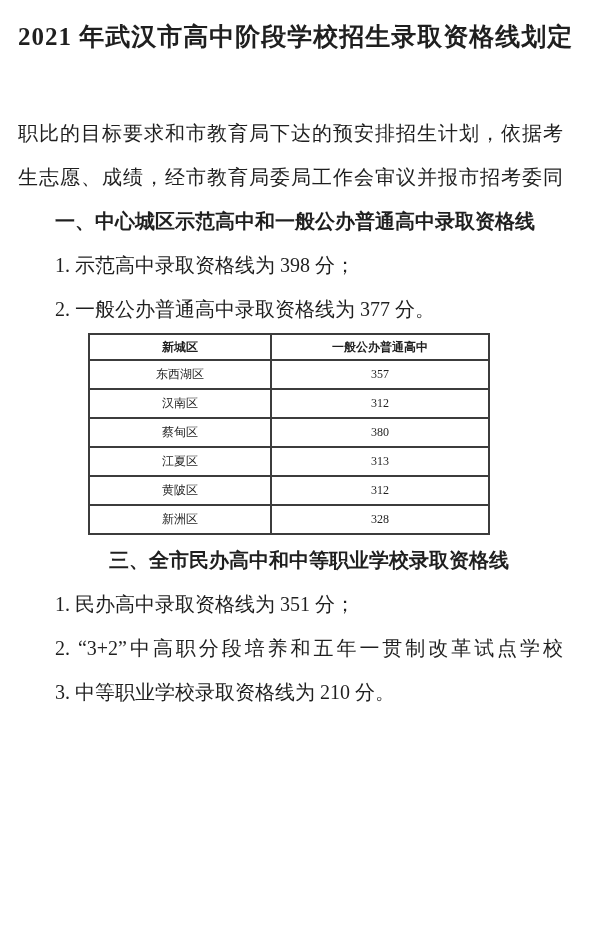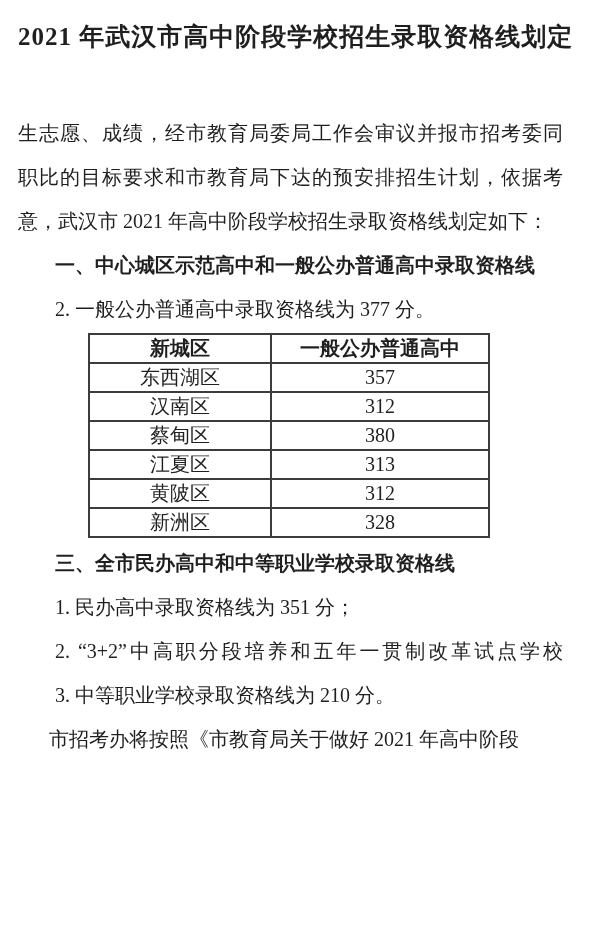--- a/index.html
+++ b/index.html
@@ -58,51 +58,52 @@
     width: 400px;
     margin: 2px 0 0 70px;
     border-collapse: collapse;
     table-layout: fixed;
   }
   .score-table th,
   .score-table td {
     border: 2px solid #3c3c3c;
     text-align: center;
     padding: 0;
-    font-size: 20px;
+    font-size: 12px;
     overflow: hidden;
   }
   .score-table th {
     height: 24px;
     font-weight: bold;
   }
   .score-table td {
     height: 27px;
     font-weight: normal;
   }
   .col-district { width: 182px; }
   .col-score { width: 218px; }
   .after-table {
     margin-top: 3px;
+    text-align: center;
   }
 </style>
 </head>
 <body>
 
 <div class="page">
 
   <h1 class="doc-title">2021 年武汉市高中阶段学校招生录取资格线划定</h1>
 
   <div class="para-intro">
+    <div class="line jl">职比的目标要求和市教育局下达的预安排招生计划，依据考</div>
     <div class="line jl">生志愿、成绩，经市教育局委局工作会审议并报市招考委同</div>
-    <div class="line jl">职比的目标要求和市教育局下达的预安排招生计划，依据考</div>
-    <div class="line">意，武汉市 2021 年高中阶段学校招生录取资格线划定如下：</div>
   </div>
 
   <div class="line heading lvl">一、中心城区示范高中和一般公办普通高中录取资格线</div>
+  <div class="line lvl">1. 示范高中录取资格线为 398 分；</div>
   <div class="line lvl">2. 一般公办普通高中录取资格线为 377 分。</div>
 
 
   <table class="score-table">
     <colgroup>
       <col class="col-district">
       <col class="col-score">
     </colgroup>
     <thead>
       <tr>
@@ -136,15 +137,14 @@
         <td>328</td>
       </tr>
     </tbody>
   </table>
 
   <div class="line heading lvl after-table">三、全市民办高中和中等职业学校录取资格线</div>
   <div class="line lvl">1. 民办高中录取资格线为 351 分；</div>
   <div class="line lvl jl">2. “3+2”中高职分段培养和五年一贯制改革试点学校</div>
   <div class="line lvl">3. 中等职业学校录取资格线为 210 分。</div>
 
-  <div class="line indent">市招考办将按照《市教育局关于做好 2021 年高中阶段</div>
 
 </div>
 
 </body></html>

